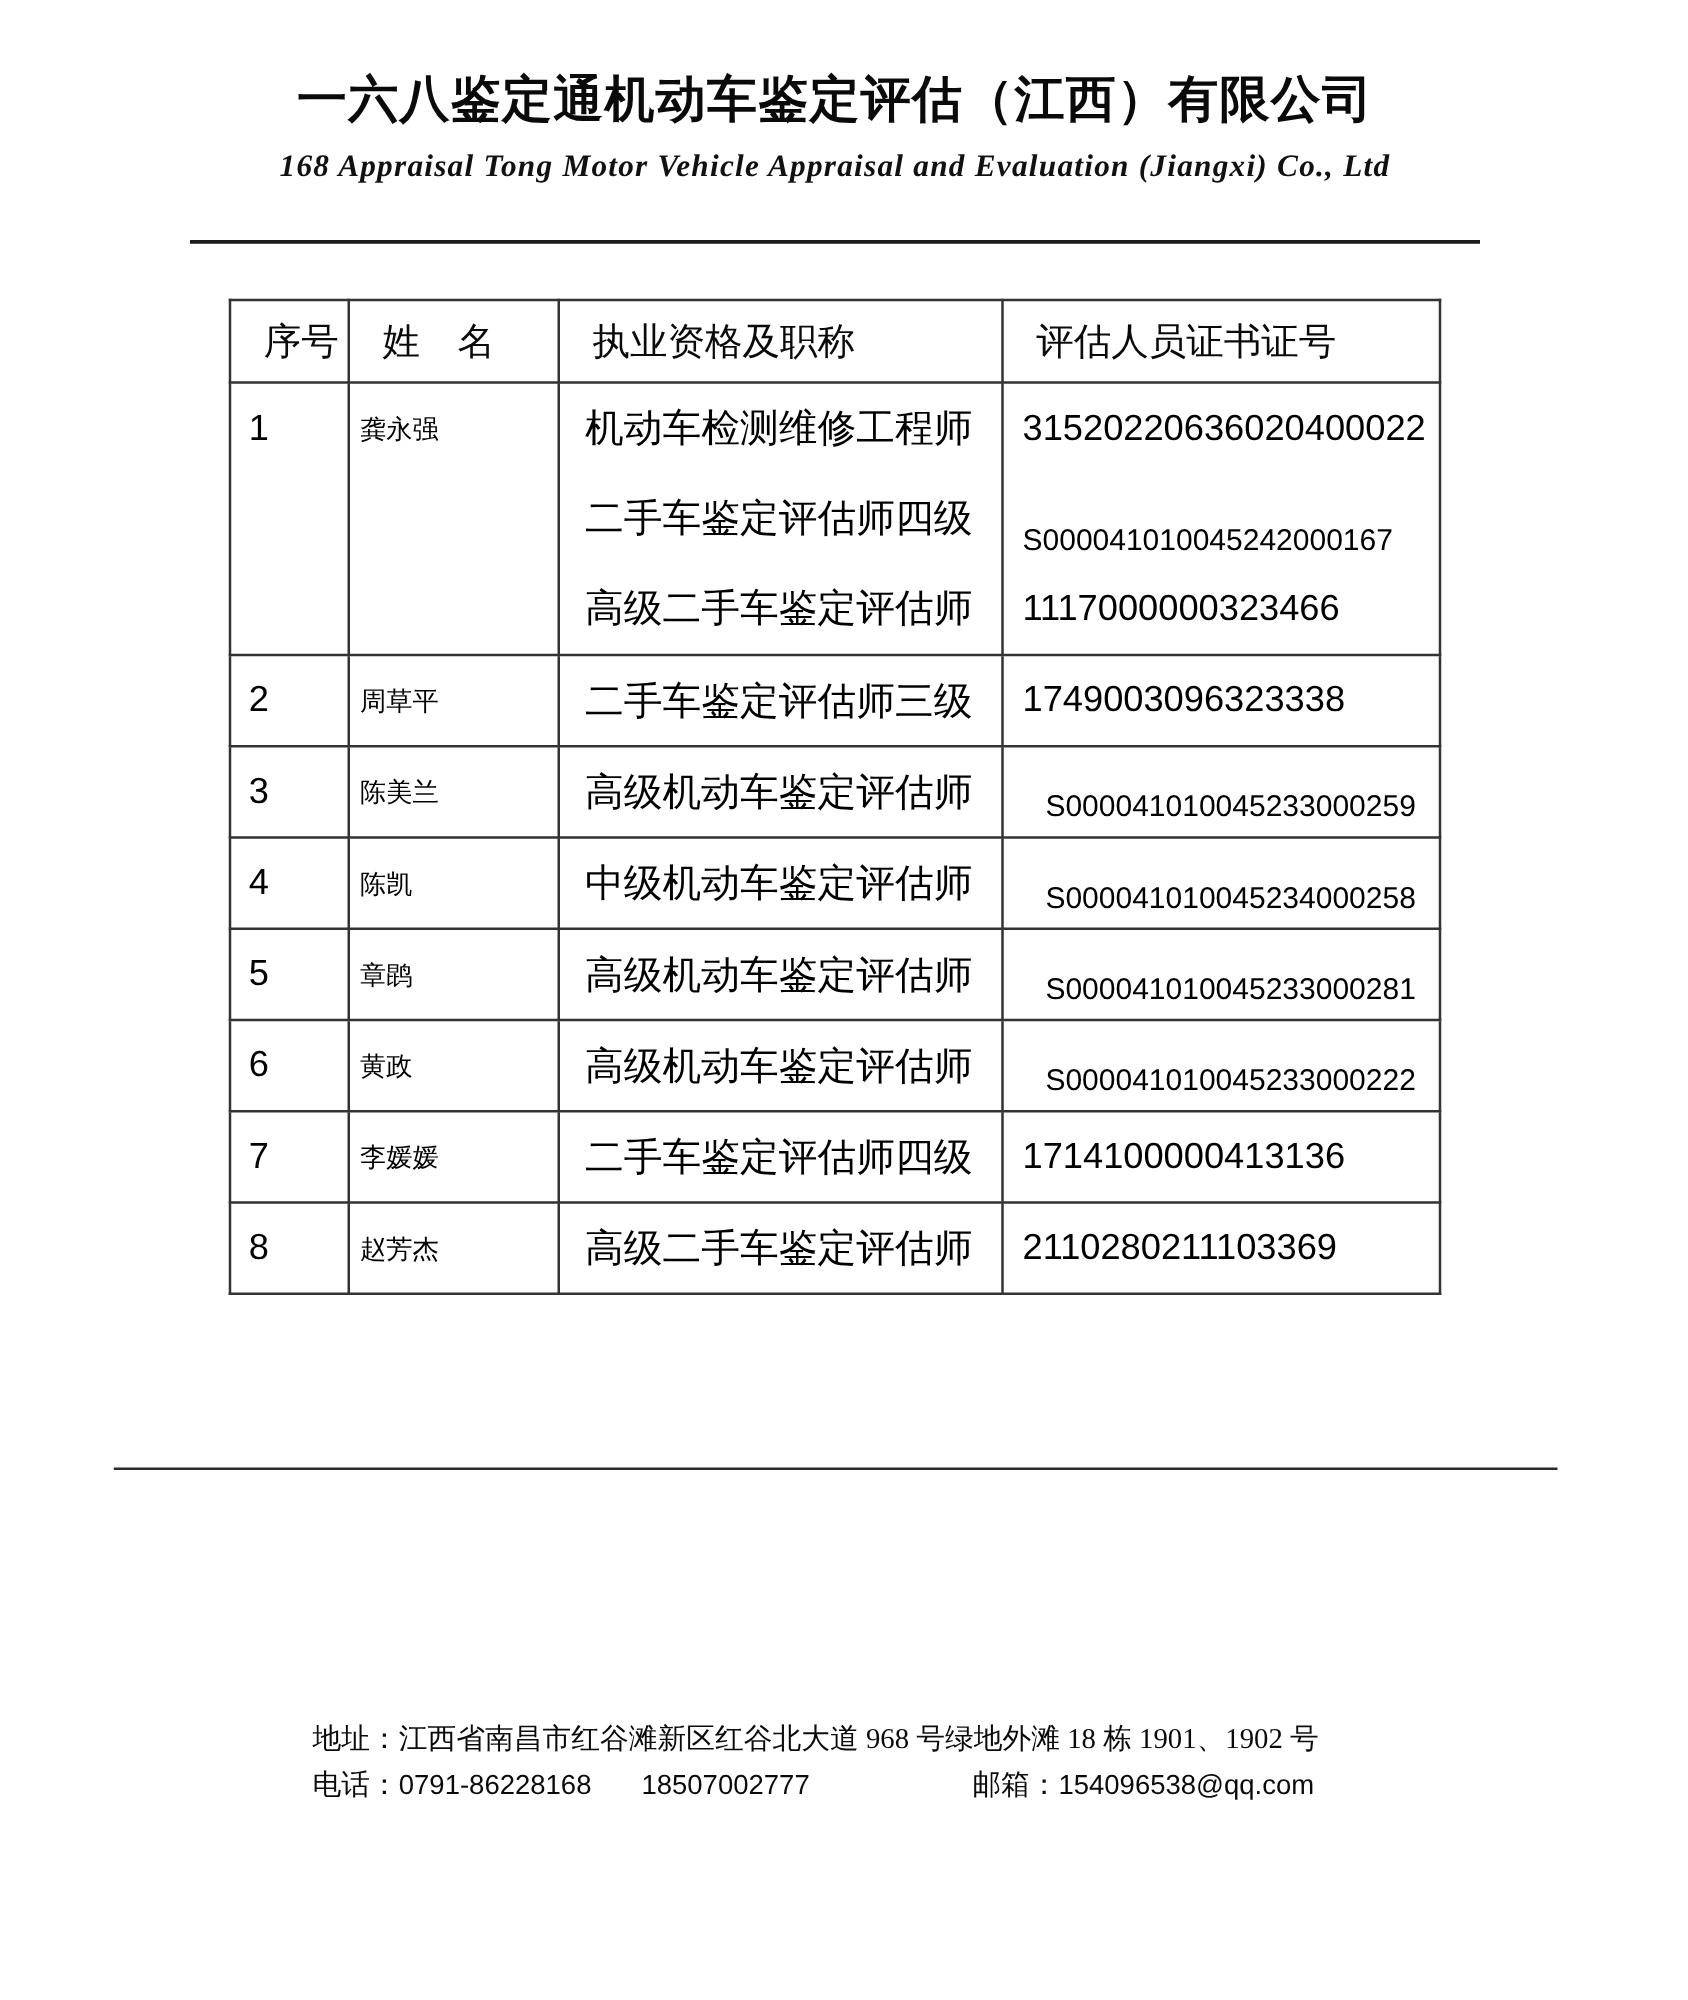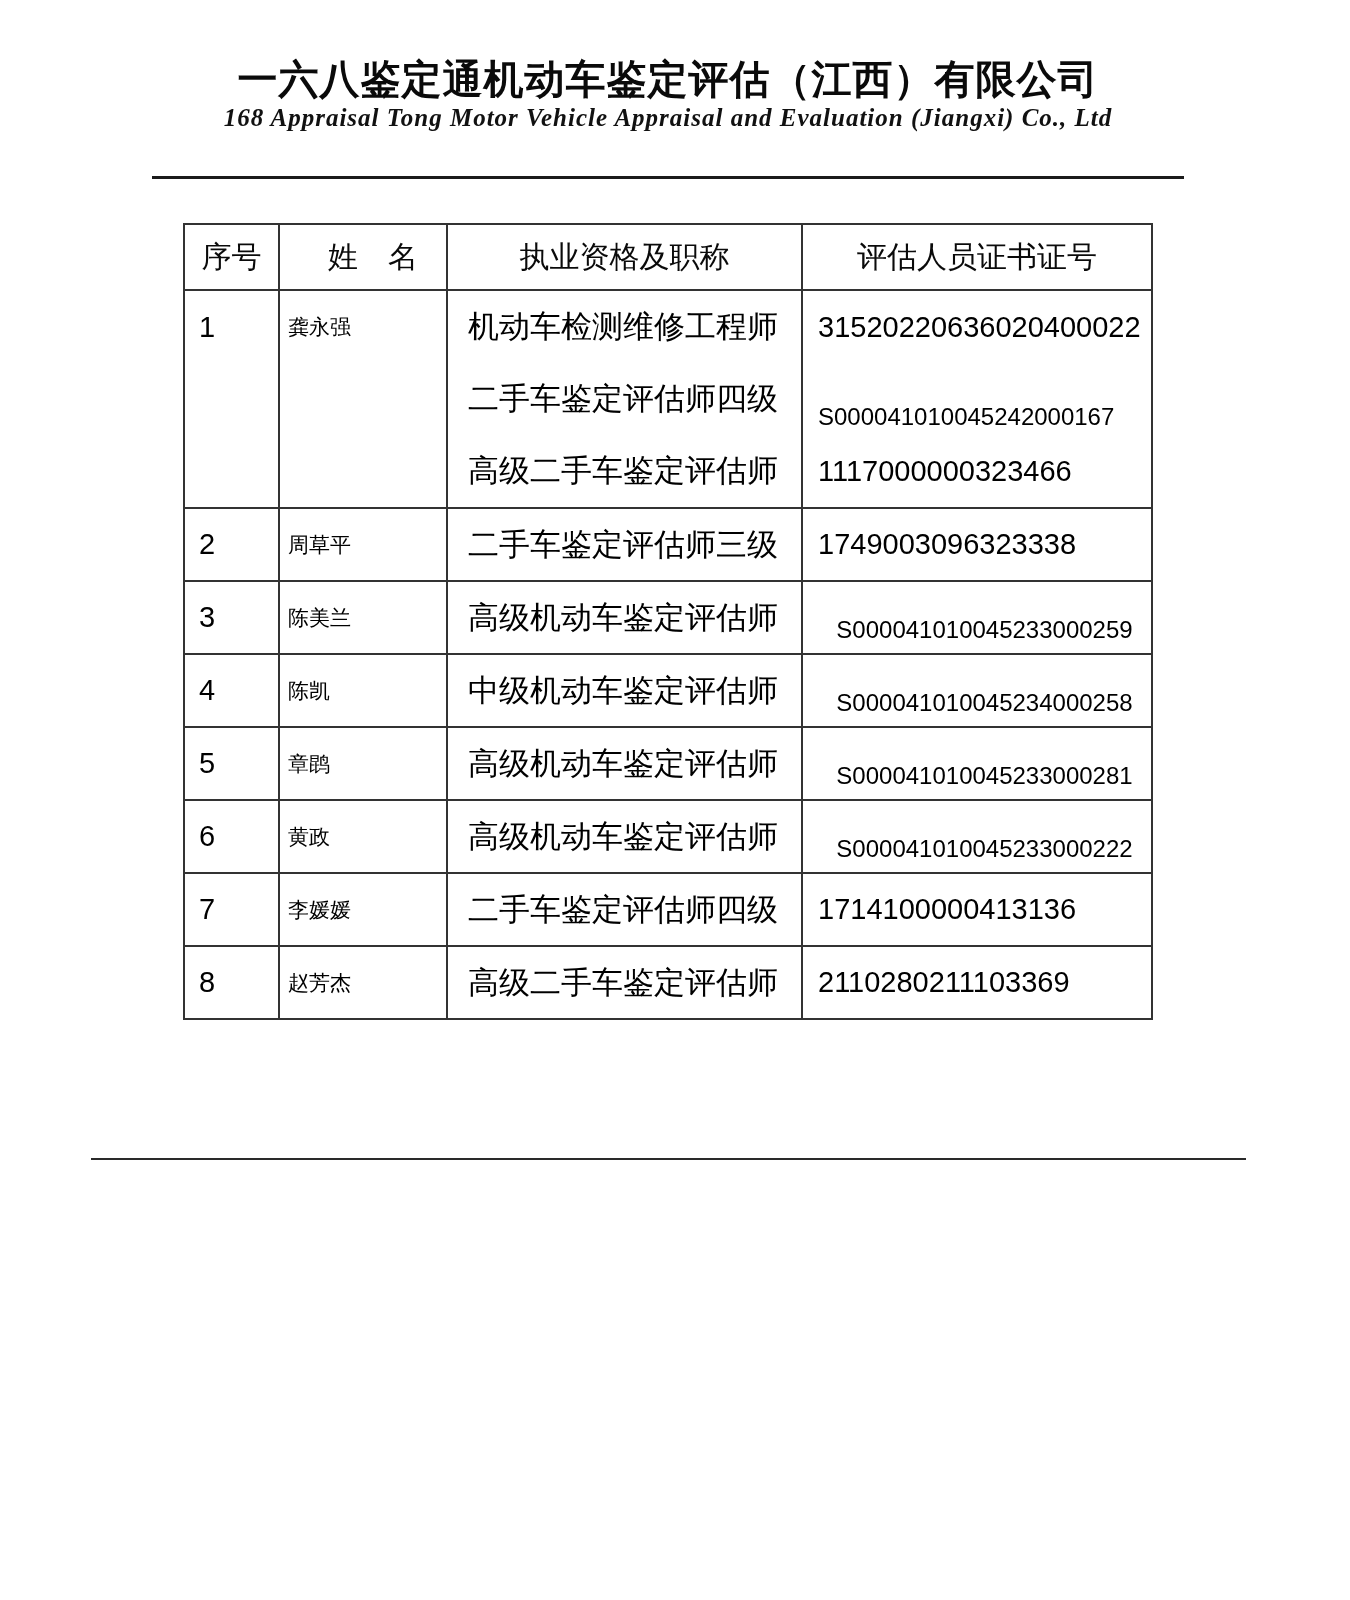--- a/index.html
+++ b/index.html
@@ -16,21 +16,21 @@
   
   .letterhead { padding-top: 56px; text-align: center; }
   .company-zh {
     font-size: 40px;
     font-weight: 700;
     letter-spacing: 1px;
     line-height: 1.2;
     color: #0a0a0a;
   }
   .company-en {
-    margin-top: 0;
+    margin-top: 16px;
     font-size: 25px;
     font-style: italic;
     font-weight: 600;
     letter-spacing: 1px;
     color: #111111;
   }
   .rule-top {
     width: 1032px;
     margin: 44px auto 0;
     border-top: 3px solid #1b1b1b;
@@ -56,22 +56,23 @@
   table.personnel col.c3 { width: 355px; }
   table.personnel col.c4 { width: 350px; }
   table.personnel th, table.personnel td {
     border: 2px solid #333333;
     vertical-align: middle;
   }
   table.personnel th {
     height: 66px;
     font-size: 30px;
     font-weight: 400;
-    text-align: center;
-    color: #0a0a0a;
+    text-align: left;
+    color: #0a0a0a;
+    padding-left: 26px;
   }
   th.th-left { text-align: left; padding-left: 20px; }
   td.c-no {
     font-family: "Liberation Sans", "DejaVu Sans", sans-serif;
     font-size: 29px;
     padding-left: 14px;
   }
   td.c-name { font-size: 21px; padding-left: 8px; }
   td.c-qual { font-size: 31px; padding-left: 20px; margin-top: 17px; }
   td.c-cert {
@@ -191,14 +192,22 @@
         <td class="c-no">8</td>
         <td class="c-name">赵芳杰</td>
         <td class="c-qual">高级二手车鉴定评估师</td>
         <td class="c-cert cert-lg">2110280211103369</td>
       </tr>
     </tbody>
   </table>
 
   <div class="rule-bottom"></div>
 
+  <div class="footer-block">
+    <div class="footer-line">
+      <span>地址：</span><span>江西省南昌市红谷滩新区红谷北大道 968 号绿地外滩 18 栋 1901、1902 号</span>
+    </div>
+    <div class="footer-line">
+      <span>电话：</span><span class="num">0791-86228168</span><span class="gap-sm"></span><span class="num">18507002777</span><span class="gap-lg"></span><span>邮箱：</span><span class="num">154096538@qq.com</span>
+    </div>
+  </div>
 
 </div>
 
 </body></html>

